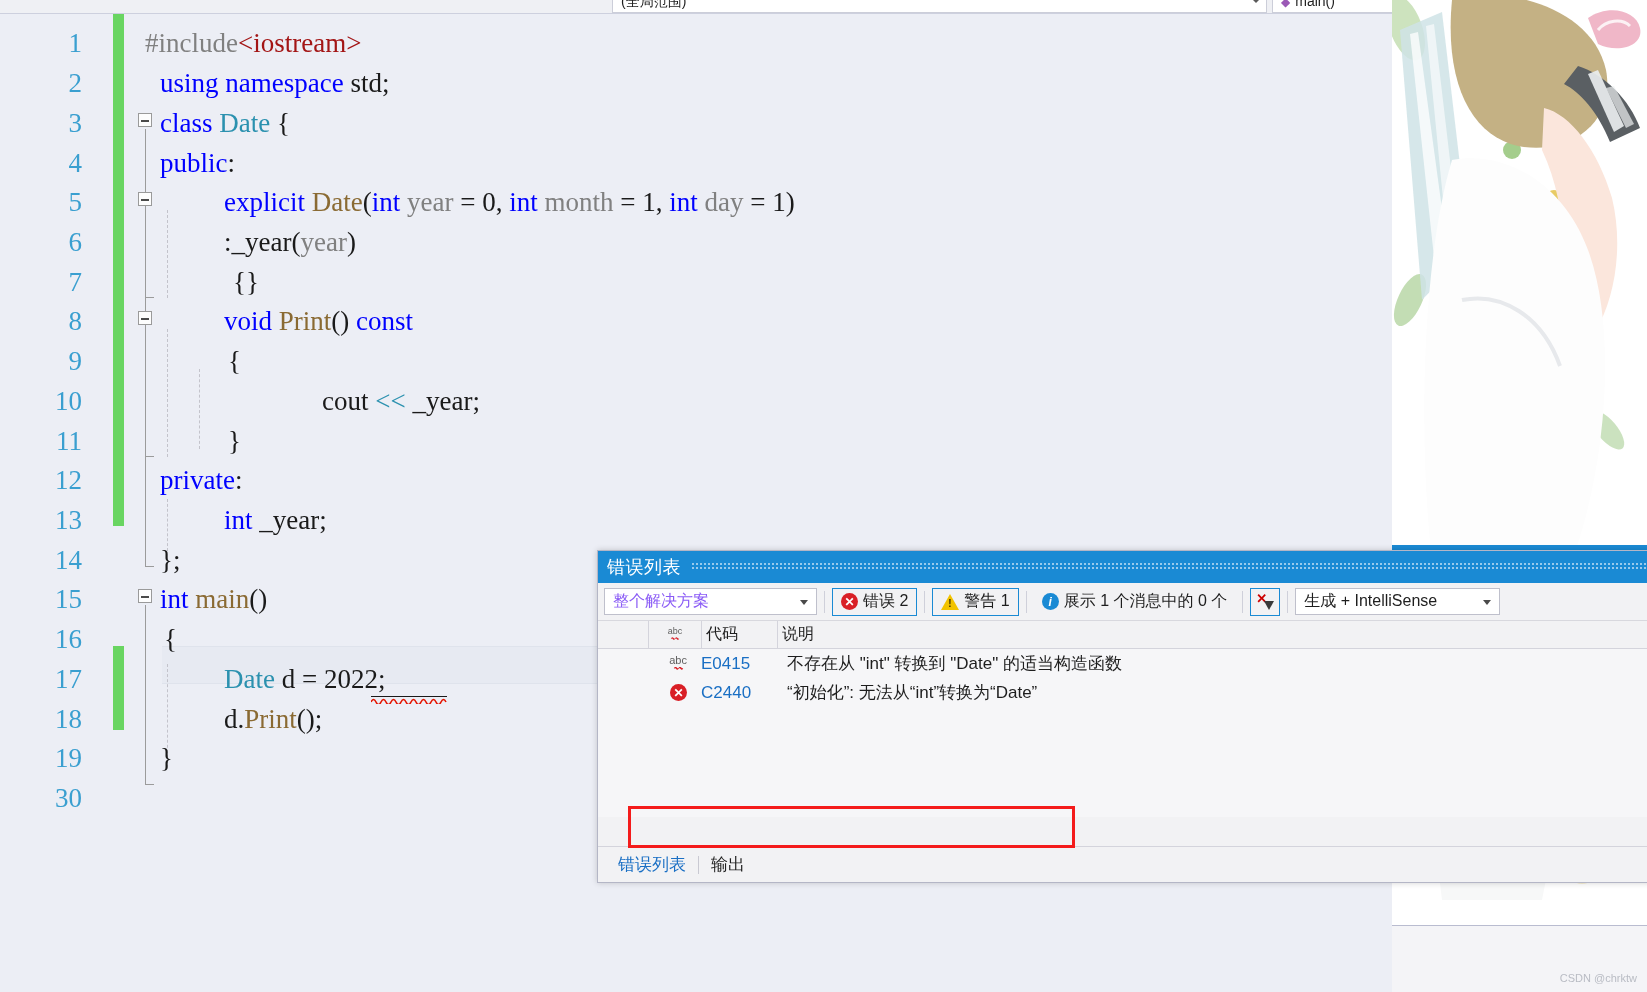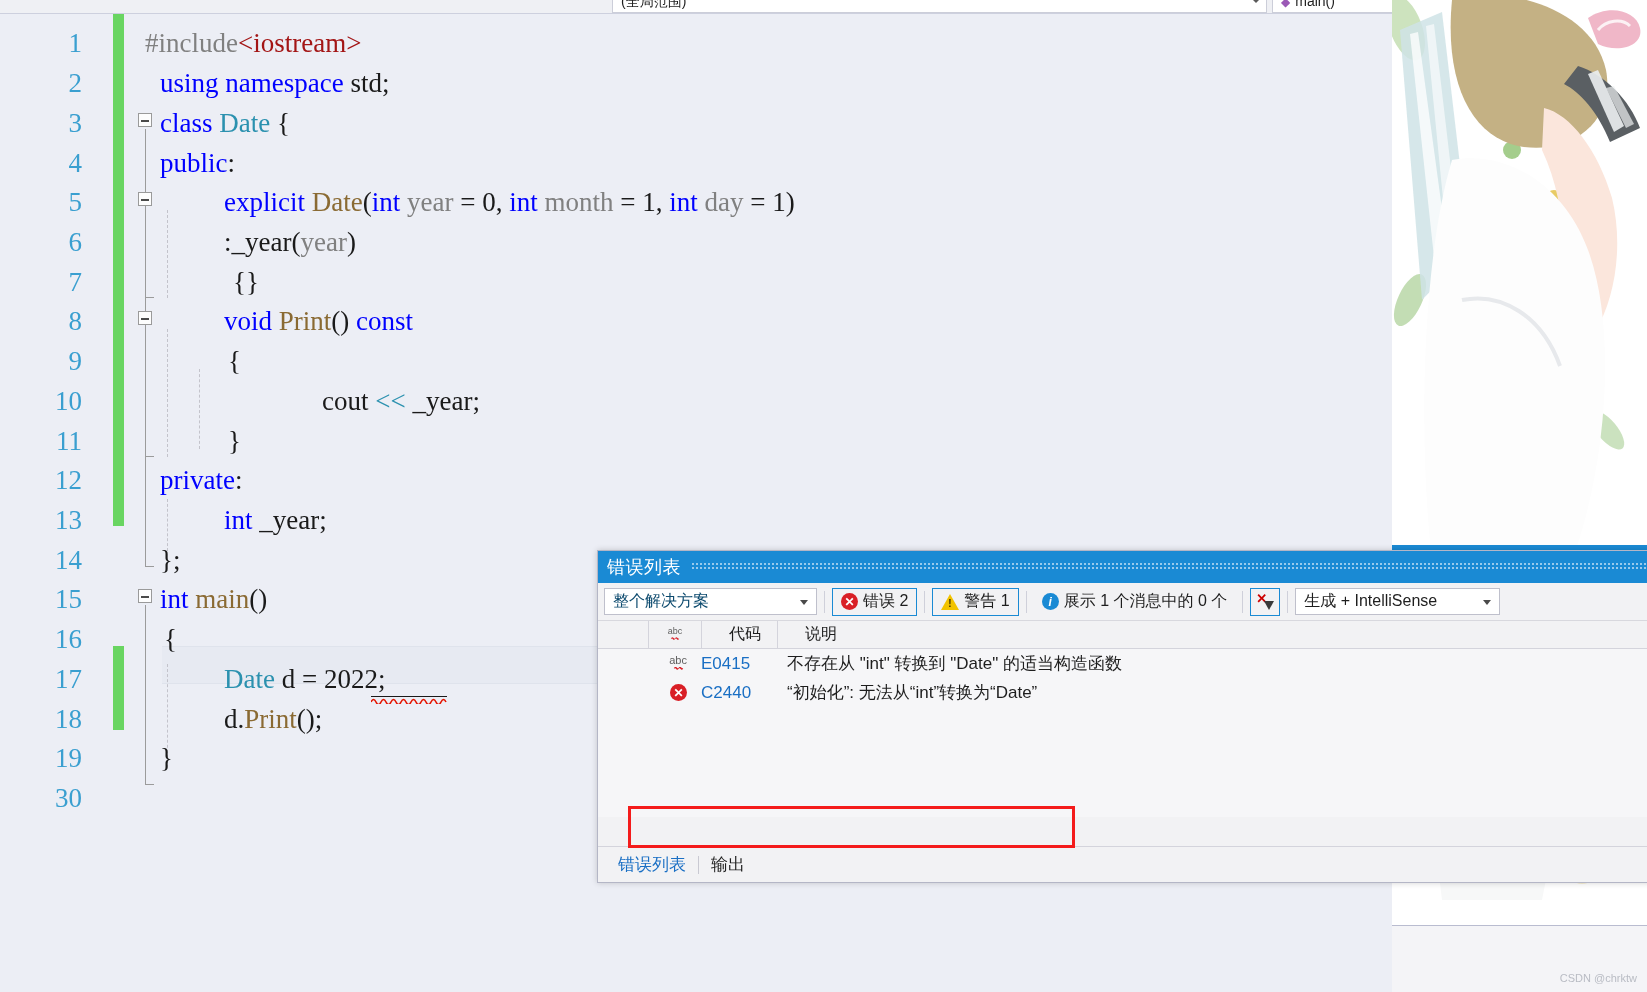--- a/index.html
+++ b/index.html
@@ -129,21 +129,21 @@
     background-size: 4px 4px;
   }
   .tw-toolbar {
     height: 38px; display: flex; align-items: center;
     padding: 0 6px; gap: 0px; background: #f2f2f4;
     border-bottom: 1px solid #d8d8de;
   }
   .tw-select {
     width: 213px; height: 27px; background: #fff; border: 1px solid #bfc0cc;
     display: flex; align-items: center; position: relative;
-    padding-left: 8px; font-size: 16px; color: #0c4a6e;
+    padding-left: 8px; font-size: 16px; color: #8b5cf6;
   }
   .tw-select .cr {
     position: absolute; right: 8px; top: 11px; width: 0; height: 0;
     border-left: 4px solid transparent; border-right: 4px solid transparent;
     border-top: 5px solid #4a4a4a;
   }
   .sep { width: 1px; height: 22px; background: #cfd0da; margin: 0 7px; }
   .tgl {
     height: 28px; display: flex; align-items: center; gap: 5px;
     padding: 0 8px; font-size: 16px; color: #1e1e1e; white-space: nowrap;
@@ -188,21 +188,21 @@
     position: absolute; right: 8px; top: 11px; width: 0; height: 0;
     border-left: 4px solid transparent; border-right: 4px solid transparent;
     border-top: 5px solid #4a4a4a;
   }
 
   
   .grid-head {
     height: 28px; background: #f2f2f4; display: flex; align-items: center;
     border-bottom: 1px solid #d4d4dc; font-size: 16px; color: #1e1e1e;
   }
-  .gh-cell { position: relative; height: 28px; display: flex; align-items: center; padding-left: 27px; }
+  .gh-cell { position: relative; height: 28px; display: flex; align-items: center; padding-left: 4px; }
   .gh-cell + .gh-cell { border-left: 1px solid #d4d4dc; }
   .gh-sp { width: 50px; }
   .gh-ico { width: 53px; justify-content: center; padding-left: 0; }
   .gh-code { width: 76px; }
   .gh-desc { flex: 1; }
   .mini-abc {
     font-size: 9px; color: #606060; line-height: 1;
     display: flex; flex-direction: column; align-items: center;
   }
   .mini-abc .sq { color: #d91f26; font-size: 8px; margin-top: -1px; }

